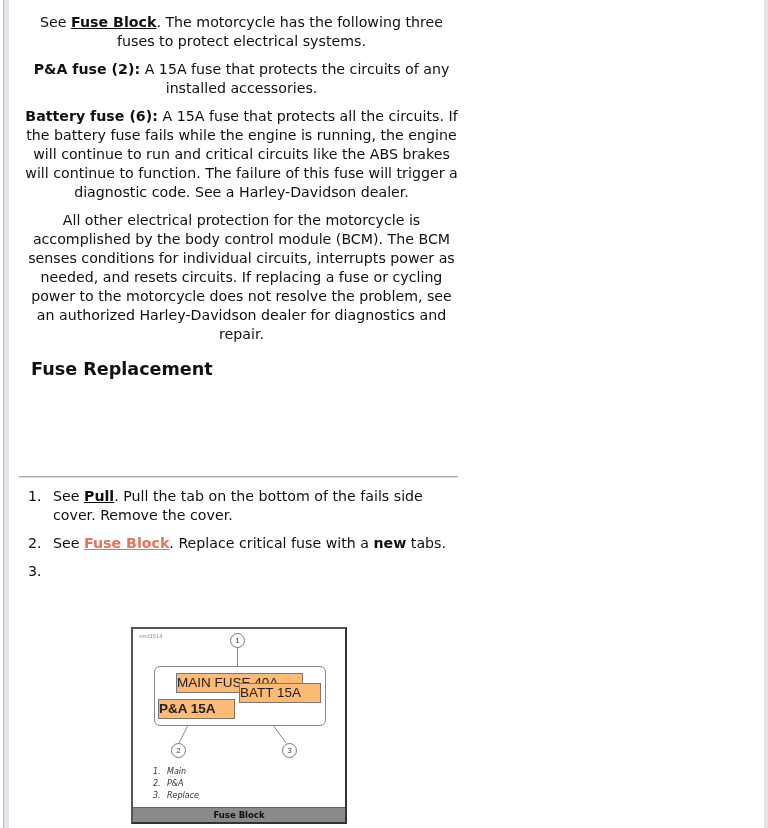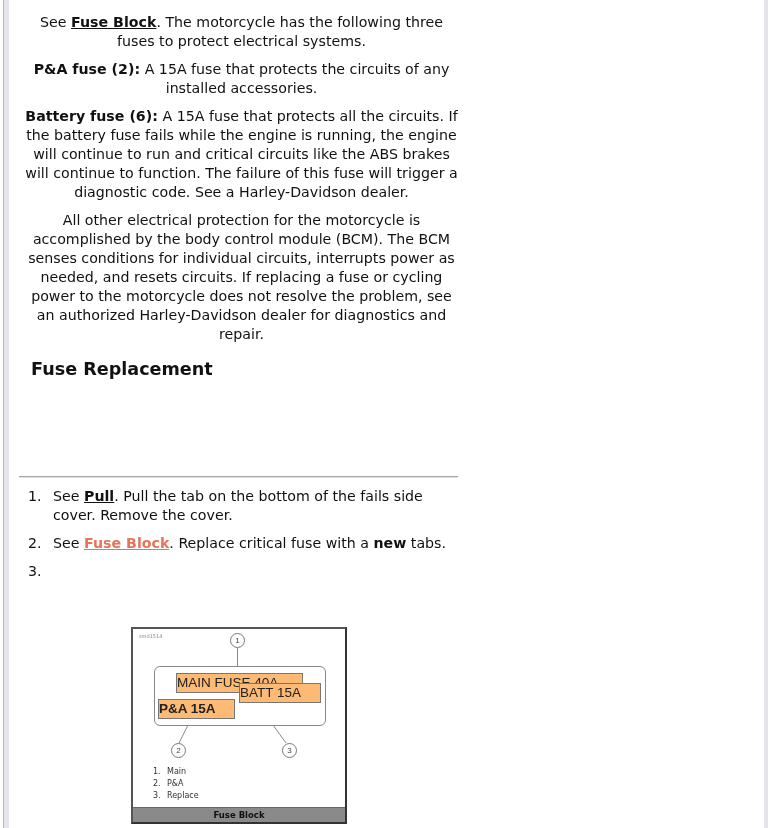--- a/index.html
+++ b/index.html
@@ -26,21 +26,21 @@
   ol.steps { position: absolute; left: 19px; top: 487px; width: 445px; margin: 0; padding: 0; list-style: none; }
   ol.steps li { position: relative; padding-left: 34px; line-height: 19px; margin-bottom: 9px; }
   ol.steps li .num { position: absolute; left: 9px; top: 0; }
 
   .figure { position: absolute; left: 131px; top: 627px; width: 212px; height: 193px; border: 2px solid #555; border-right-color: #333; border-bottom-color: #333; background: #fff; }
   .fig-code { position: absolute; left: 6px; top: 4px; font-size: 5px; color: #888; }
   .fig-circle { position: absolute; width: 13px; height: 13px; border: 1px solid #777; border-radius: 50%; font-family: "Liberation Sans", sans-serif; font-size: 8px; line-height: 13px; text-align: center; color: #444; background: #fff; }
   .fig-outer { position: absolute; left: 21px; top: 37px; width: 170px; height: 58px; border: 1px solid #888; border-radius: 6px; }
   .fig-fuse { position: absolute; border: 1px solid #777; font-family: "Liberation Sans", sans-serif; font-size: 13.5px; color: #222; text-align: left; line-height: 18px; background: #fdba74; }
   .fig-line { position: absolute; background: #888; }
-  .fig-legend { position: absolute; left: 20px; top: 137px; font-size: 8px; line-height: 12px; color: #333; }
+  .fig-legend { position: absolute; left: 20px; top: 137px; font-size: 8px; line-height: 12px; color: #333; font-style: italic; }
   .fig-legend div span { display: inline-block; width: 14px; }
   .fig-caption { position: absolute; left: 0; bottom: 0; width: 212px; height: 14px; background: #8a8a8a; border-top: 1px solid #666; text-align: center; font-size: 8.5px; font-weight: bold; line-height: 14px; color: #111; }
 </style>
 </head>
 <body>
 
 <div class="left-bar">
     <div class="line1"></div>
     <div class="line2"></div>
   </div>

